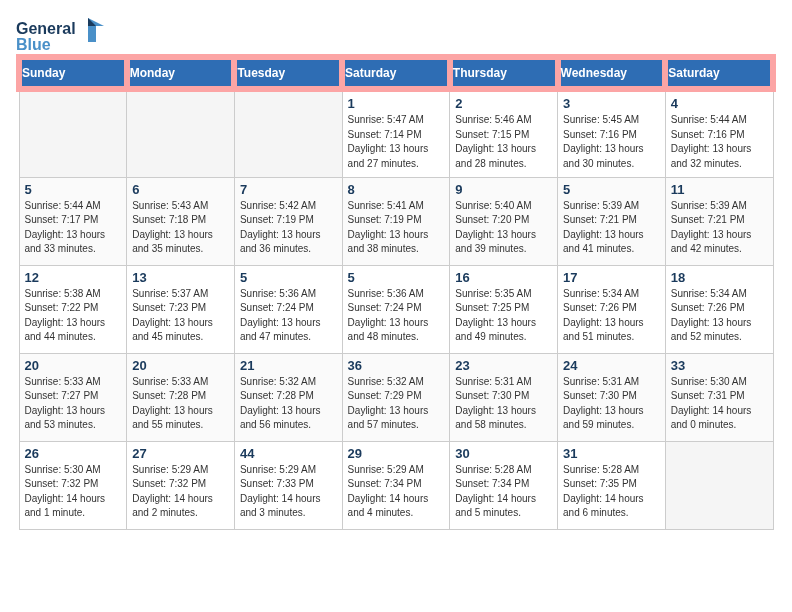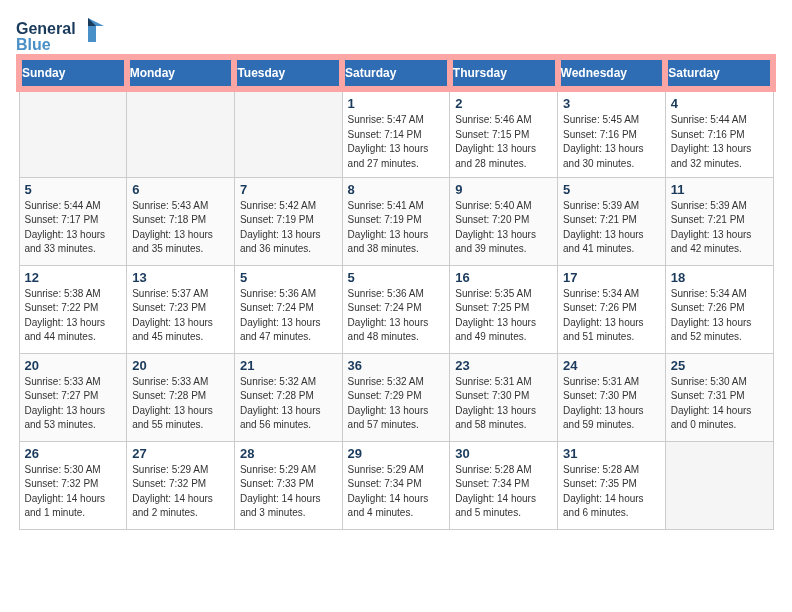--- a/index.html
+++ b/index.html
@@ -207,35 +207,35 @@
         </td>
         <td>
           <span class="day-num">23</span>
           <div class="day-info">Sunrise: 5:31 AM<br>Sunset: 7:30 PM<br>Daylight: 13 hours<br>and 58 minutes.</div>
         </td>
         <td>
           <span class="day-num">24</span>
           <div class="day-info">Sunrise: 5:31 AM<br>Sunset: 7:30 PM<br>Daylight: 13 hours<br>and 59 minutes.</div>
         </td>
         <td>
-          <span class="day-num">25</span>
+          <span class="day-num">33</span>
           <div class="day-info">Sunrise: 5:30 AM<br>Sunset: 7:31 PM<br>Daylight: 14 hours<br>and 0 minutes.</div>
         </td>
       </tr>
       <tr>
         <td>
           <span class="day-num">26</span>
           <div class="day-info">Sunrise: 5:30 AM<br>Sunset: 7:32 PM<br>Daylight: 14 hours<br>and 1 minute.</div>
         </td>
         <td>
           <span class="day-num">27</span>
           <div class="day-info">Sunrise: 5:29 AM<br>Sunset: 7:32 PM<br>Daylight: 14 hours<br>and 2 minutes.</div>
         </td>
         <td>
-          <span class="day-num">28</span>
+          <span class="day-num">44</span>
           <div class="day-info">Sunrise: 5:29 AM<br>Sunset: 7:33 PM<br>Daylight: 14 hours<br>and 3 minutes.</div>
         </td>
         <td>
           <span class="day-num">29</span>
           <div class="day-info">Sunrise: 5:29 AM<br>Sunset: 7:34 PM<br>Daylight: 14 hours<br>and 4 minutes.</div>
         </td>
         <td>
           <span class="day-num">30</span>
           <div class="day-info">Sunrise: 5:28 AM<br>Sunset: 7:34 PM<br>Daylight: 14 hours<br>and 5 minutes.</div>
         </td>

